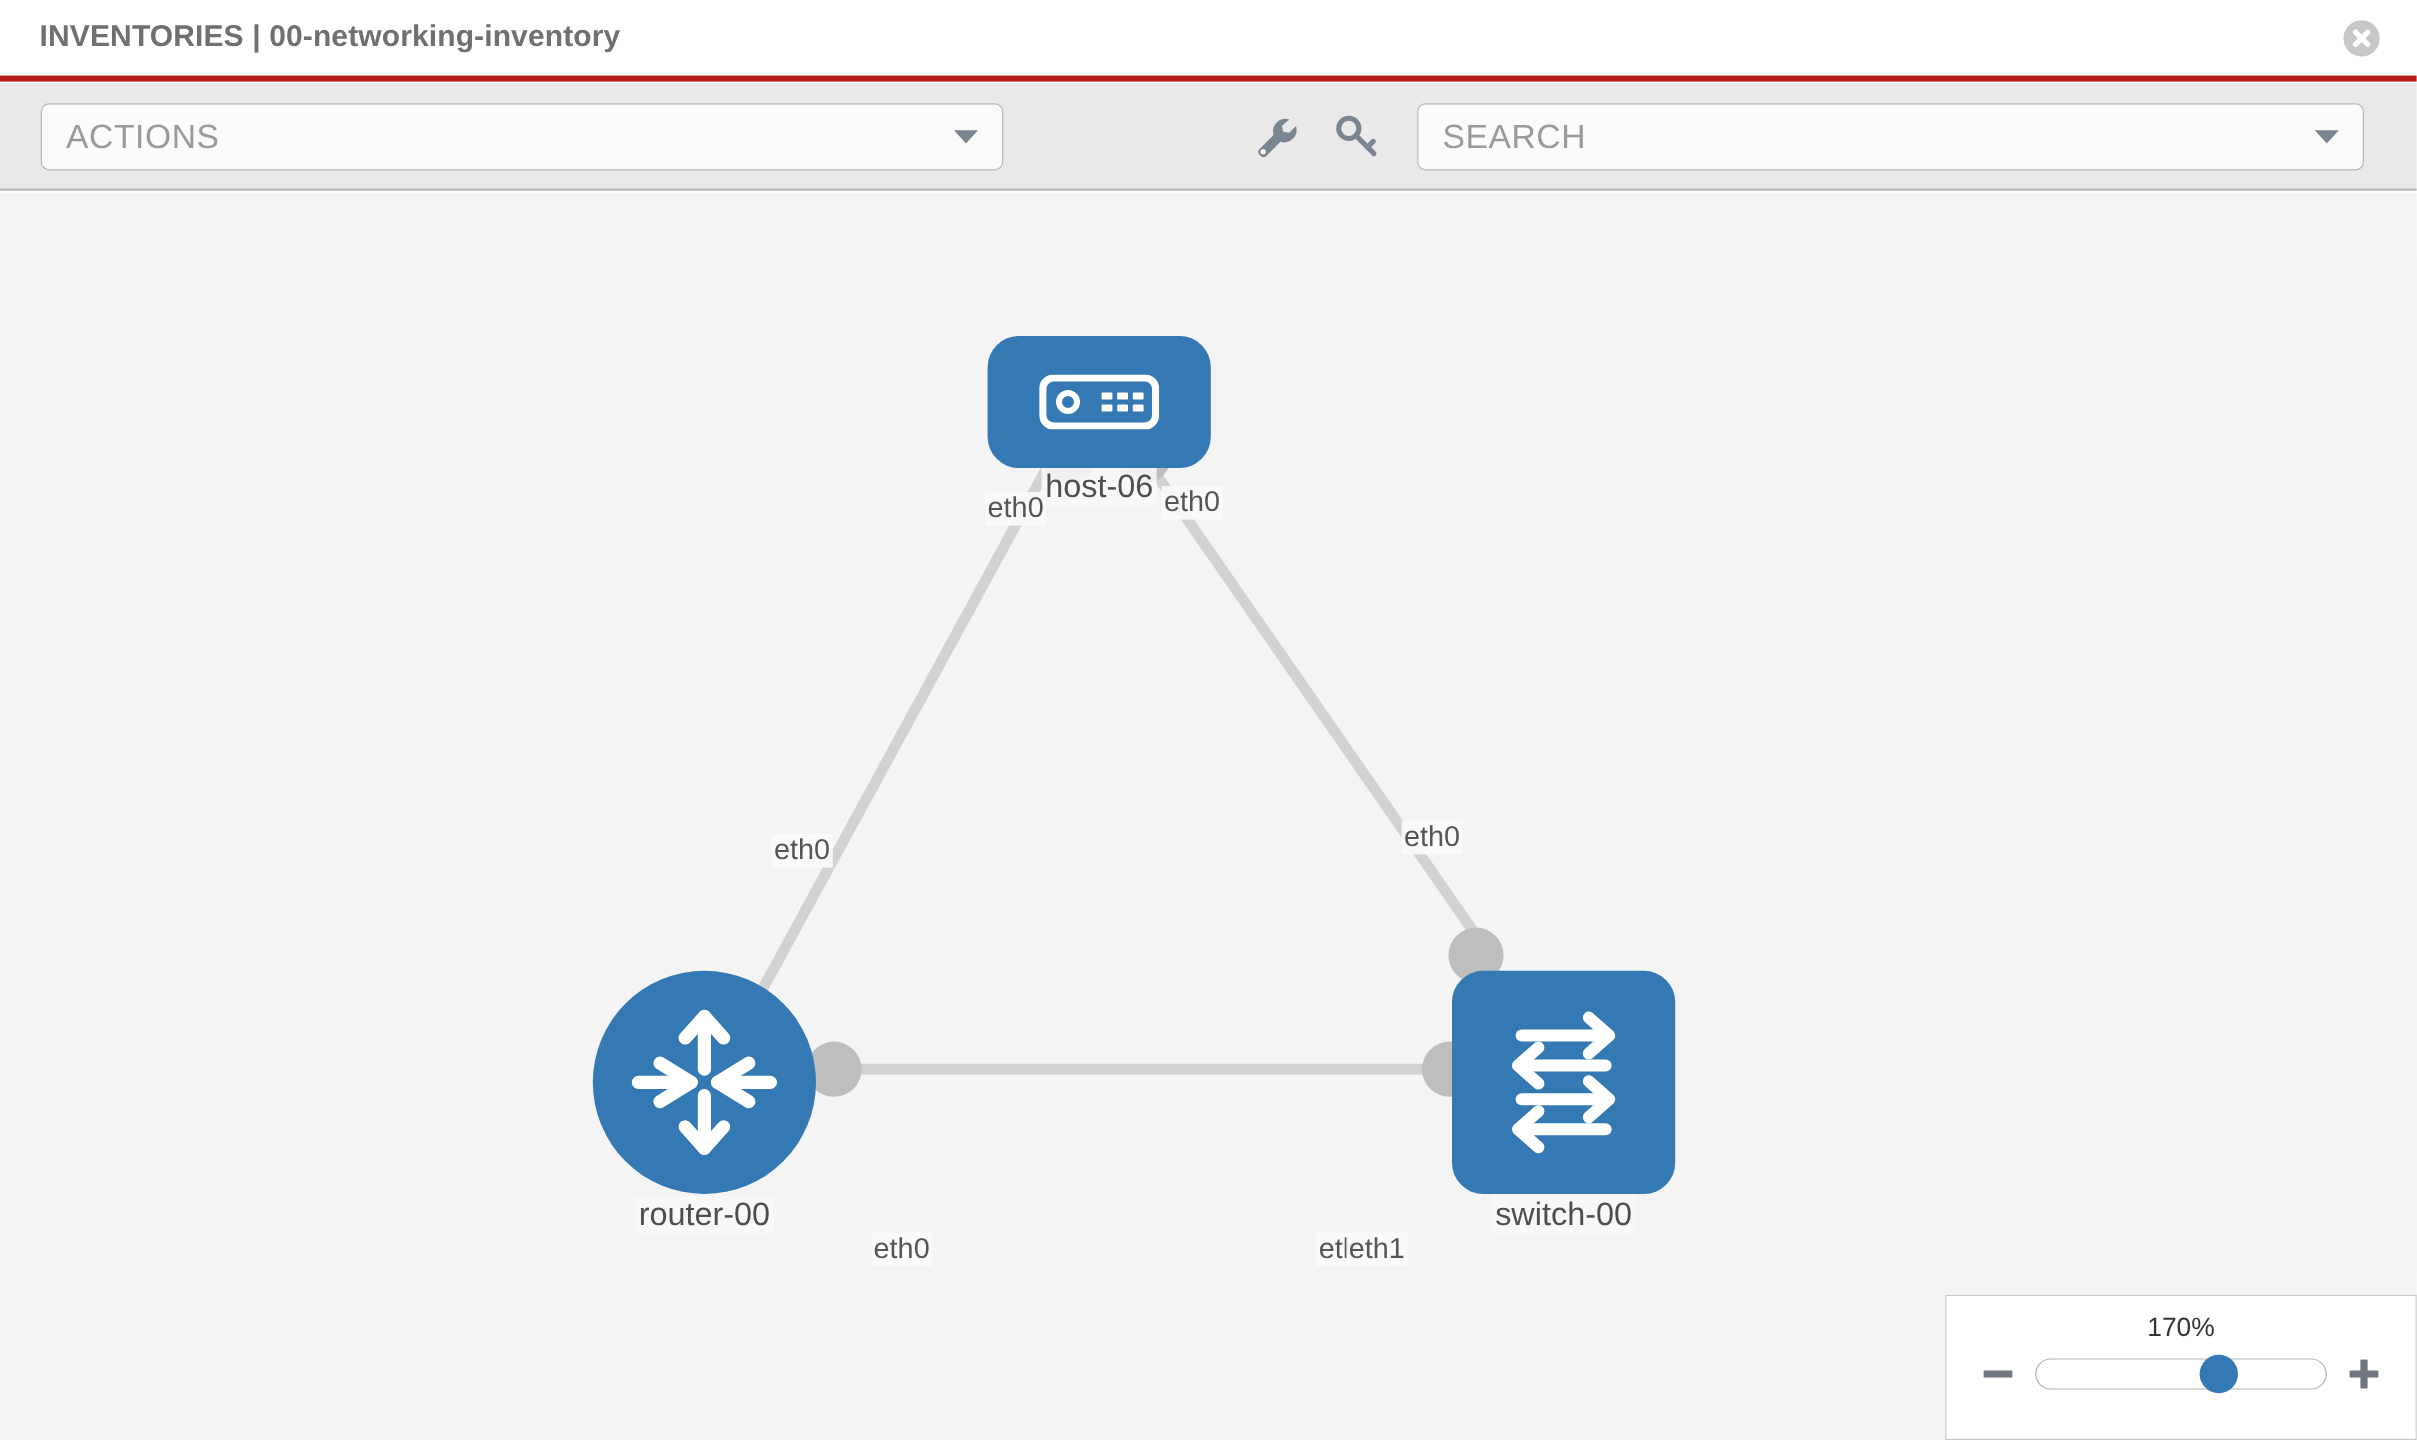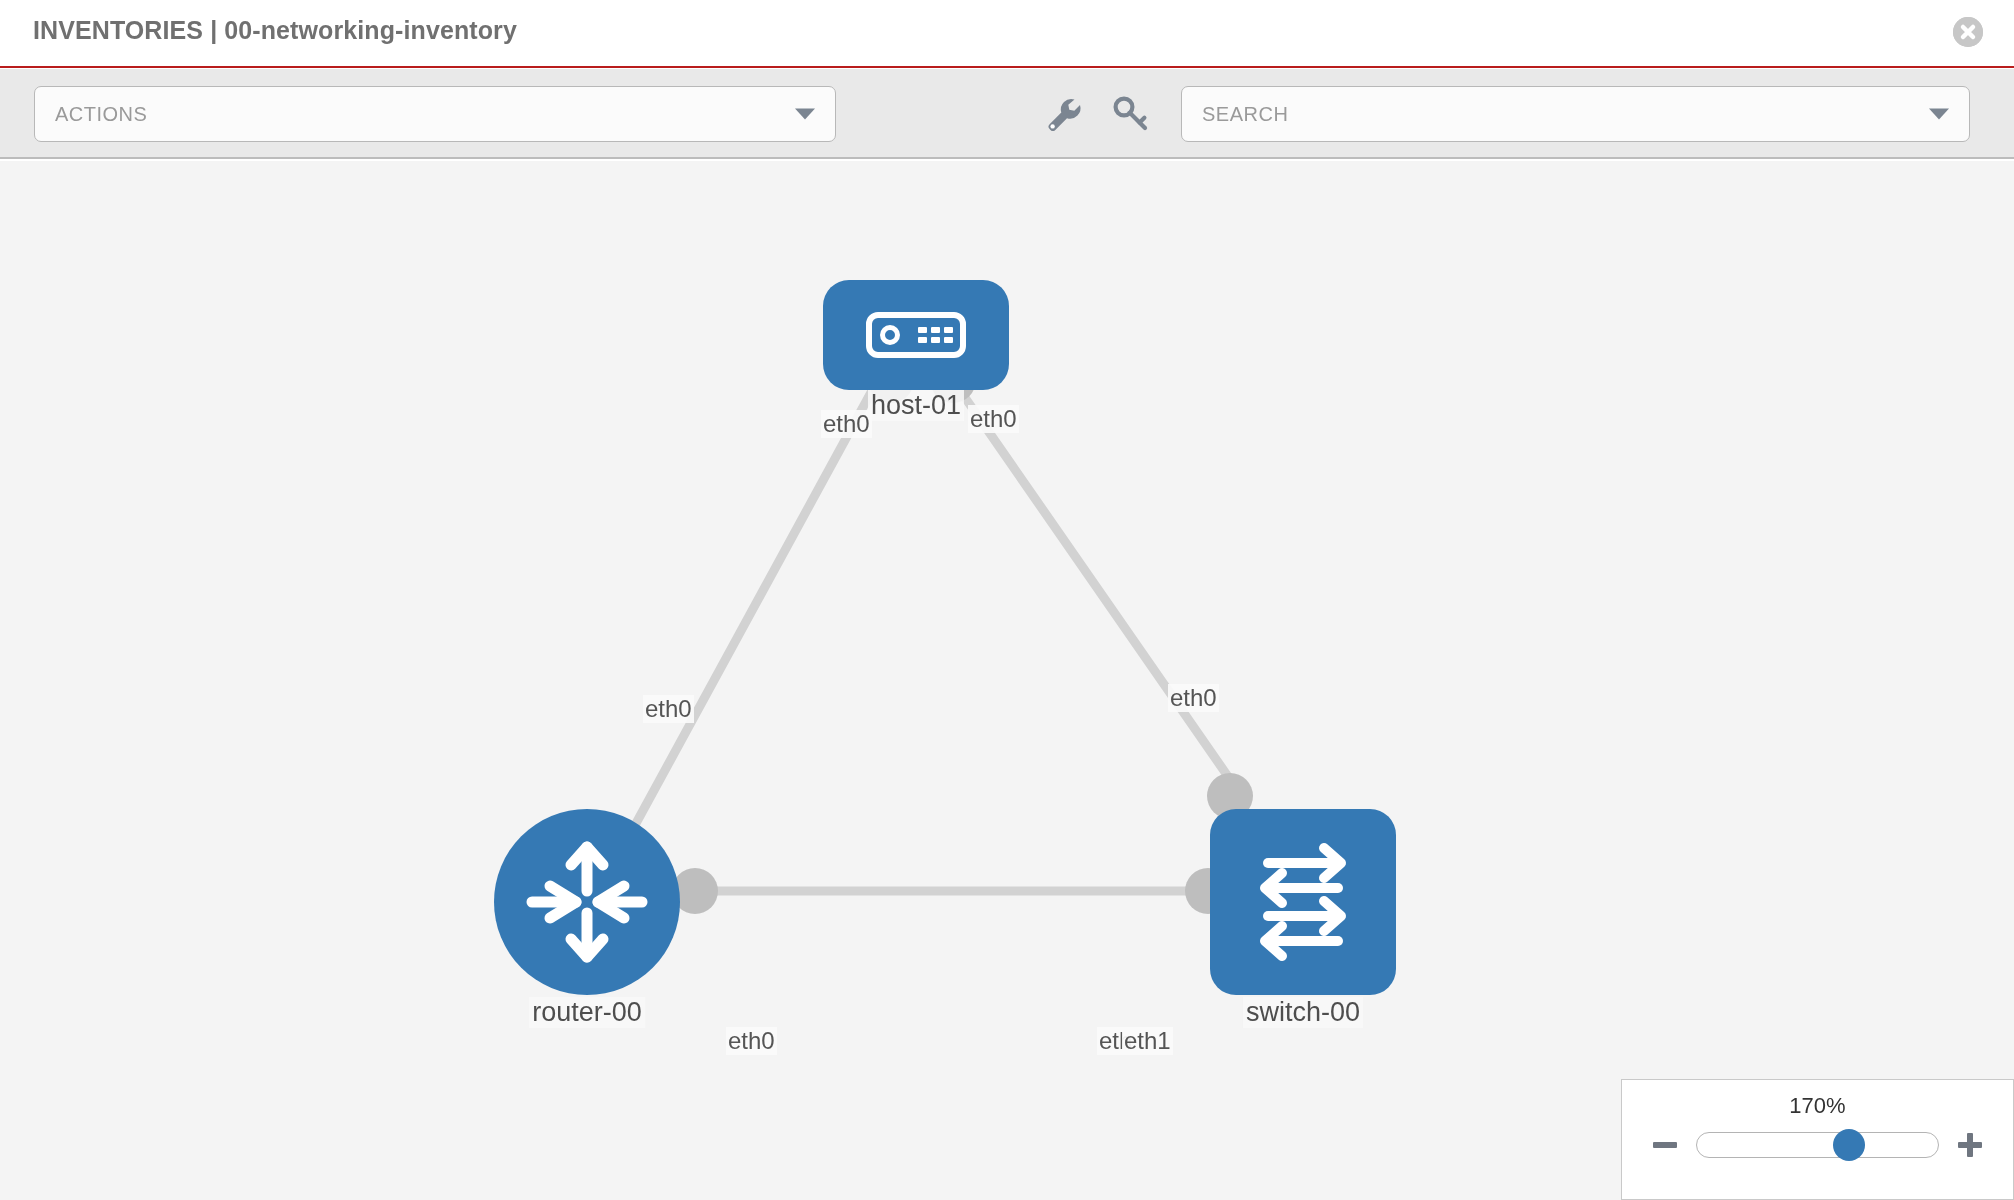--- a/index.html
+++ b/index.html
@@ -8,21 +8,21 @@
     font-family: "Liberation Sans", sans-serif;
     background: #ffffff;
     overflow: hidden;
   }
   #app { position: relative; width: 2014px; height: 1200px; }
 
   
   .header {
     position: absolute; left: 0; top: 0; width: 2014px; height: 68px;
     background: #ffffff;
-    border-bottom: 2px solid #b91c1c;
+    border-bottom: 5px solid #b91c1c;
   }
   .header-title {
     position: absolute; left: 33px; top: 16px;
     font-size: 25px; font-weight: bold; color: #707070;
     letter-spacing: 0.1px; white-space: nowrap;
   }
   .close-btn {
     position: absolute; right: 31px; top: 17px;
     width: 30px; height: 30px; border-radius: 50%;
     background: #c7c7c7; cursor: pointer;
@@ -39,21 +39,21 @@
     position: absolute;
     background: #fbfbfb;
     border: 1px solid #b8b8b8;
     border-radius: 7px;
     cursor: pointer;
   }
   .actions-select { left: 34px; top: 17px; width: 802px; height: 56px; }
   .search-select  { left: 1181px; top: 17px; width: 789px; height: 56px; padding-left: 28px; }
   .select-label {
     position: absolute; left: 20px; top: 50%; transform: translateY(-50%);
-    font-size: 20px; color: #9a9a9a; letter-spacing: 0.5px;
+    font-size: 28px; color: #9a9a9a; letter-spacing: 0.5px;
     white-space: nowrap; pointer-events: none;
   }
   .caret {
     position: absolute; right: 20px; top: 50%; transform: translateY(-50%);
     width: 0; height: 0;
     border-left: 10px solid transparent;
     border-right: 10px solid transparent;
     border-top: 11px solid #7b8591;
   }
   .tool-icon {
@@ -212,21 +212,21 @@
           <g fill="#ffffff">
             <rect x="52" y="15" width="9" height="6" rx="1"></rect>
             <rect x="65" y="15" width="9" height="6" rx="1"></rect>
             <rect x="78" y="15" width="9" height="6" rx="1"></rect>
             <rect x="52" y="25" width="9" height="6" rx="1"></rect>
             <rect x="65" y="25" width="9" height="6" rx="1"></rect>
             <rect x="78" y="25" width="9" height="6" rx="1"></rect>
           </g>
         </svg>
       </div>
-      <div class="node-label" style="top:110px;">host-01</div>
+      <div class="node-label" style="top:110px;">host-06</div>
     </div>
 
     <div class="node" style="left:494px; top:648px;">
       <div class="node-shape node-router">
         <svg width="126" height="126" viewBox="0 0 126 126" aria-hidden="true">
           <g stroke="#ffffff" stroke-width="11" stroke-linecap="round" stroke-linejoin="round" fill="none">
             <line x1="63" y1="8" x2="63" y2="52"></line>
             <polyline points="47,26 63,8 79,26"></polyline>
             <line x1="63" y1="118" x2="63" y2="74"></line>
             <polyline points="47,100 63,118 79,100"></polyline>

